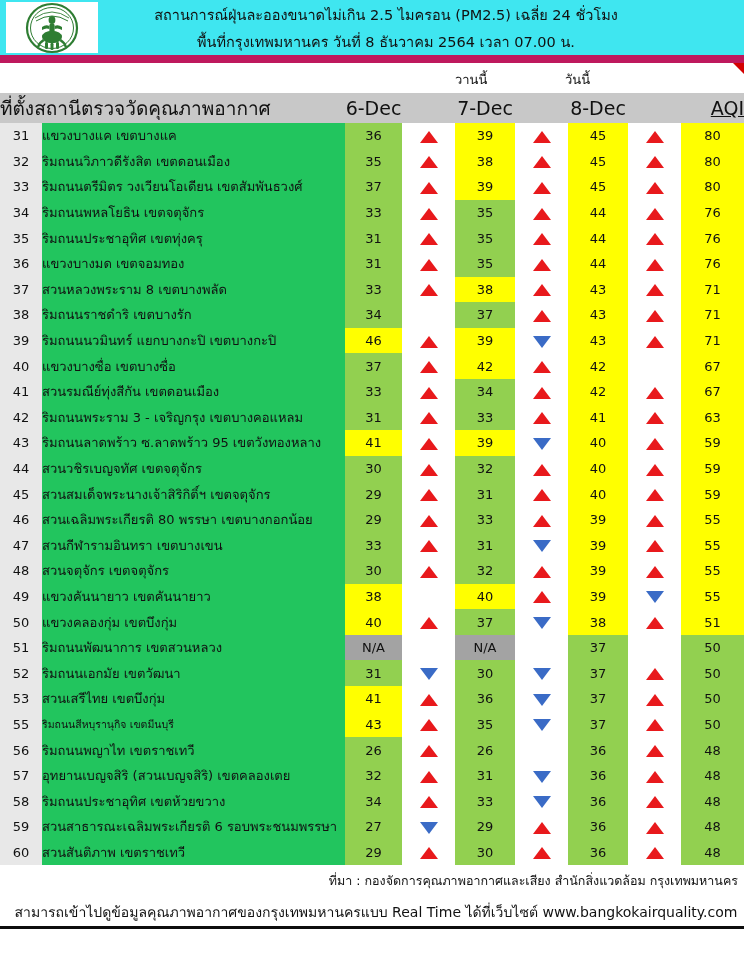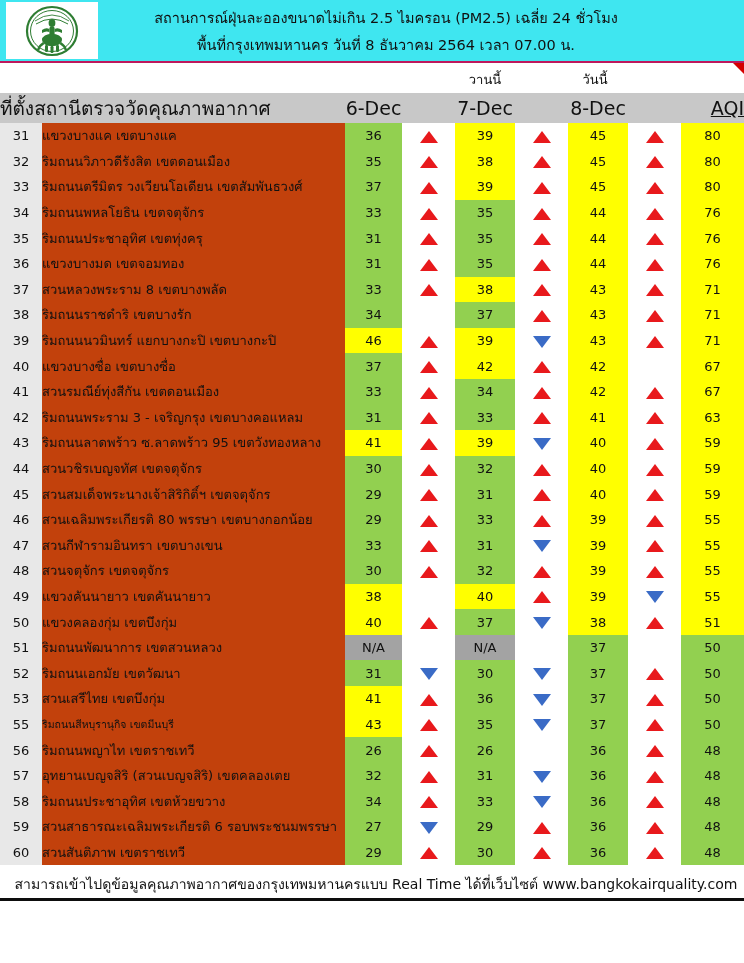--- a/index.html
+++ b/index.html
@@ -11,21 +11,21 @@
     position:relative;
   }
 
   
   .header{
     position:relative;
     height:63px;
     background:#3FE6F0;
     display:flex;
     align-items:stretch;
-    border-bottom:2px solid #be185d;
+    border-bottom:8px solid #be185d;
     box-sizing:border-box;
   }
   .logo-box{
     width:92px;
     background:#ffffff;
     margin:2px 0 2px 6px;
     display:flex;align-items:center;justify-content:center;
     flex:0 0 auto;
   }
   .logo-svg{display:block;}
@@ -43,21 +43,20 @@
   .subhead{
     position:relative;
     height:30px;
     background:#ffffff;
   }
   .subhead .lbl{
     position:absolute;
     top:6px;
     font-size:13px;
     color:#111;
-    text-align:center;
   }
   .corner-tri{
     position:absolute;
     top:0;right:0;
     width:0;height:0;
     border-top:11px solid #D40000;
     border-left:11px solid transparent;
   }
 
   
@@ -97,21 +96,21 @@
     color:#111;
     vertical-align:middle;
   }
   td.no{
     background:#E8E8E8;
     text-align:center;
     font-size:12.5px;
     color:#222;
   }
   td.name{
-    background:#c2410c;
+    background:#22c55e;
     text-align:left;
     padding-left:8px;
     font-size:12.5px;
     color:#111;
     white-space:nowrap;
     overflow:hidden;
   }
   td.name.sm{font-size:10.5px;}
   td.val{text-align:center;font-size:13px;}
   td.arrow{background:#ffffff;text-align:center;}
@@ -538,15 +537,16 @@
         <td class="val bg-green">30</td>
         <td class="arrow"><span class="tri up"></span></td>
         <td class="val bg-green">36</td>
         <td class="arrow"><span class="tri up"></span></td>
         <td class="val bg-green">48</td>
       </tr>
     </tbody>
 </table>
 
 <div class="footer">
+  <div class="src-line">ที่มา : กองจัดการคุณภาพอากาศและเสียง สำนักสิ่งแวดล้อม กรุงเทพมหานคร</div>
   <div class="web-line">สามารถเข้าไปดูข้อมูลคุณภาพอากาศของกรุงเทพมหานครแบบ Real Time ได้ที่เว็บไซต์ www.bangkokairquality.com</div>
   <div class="bottom-rule"></div>
 </div>
 
 </body></html>

